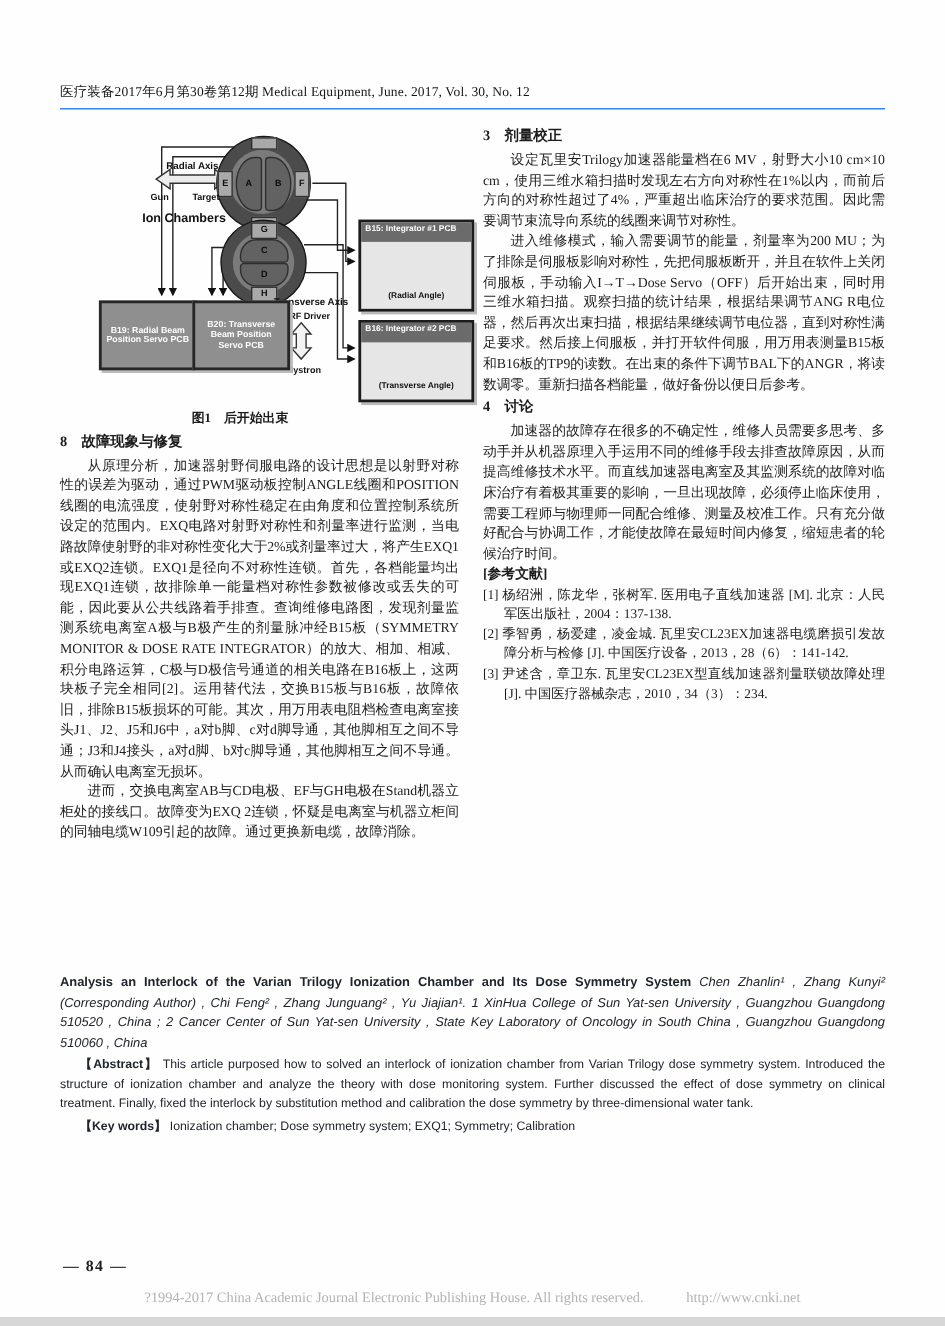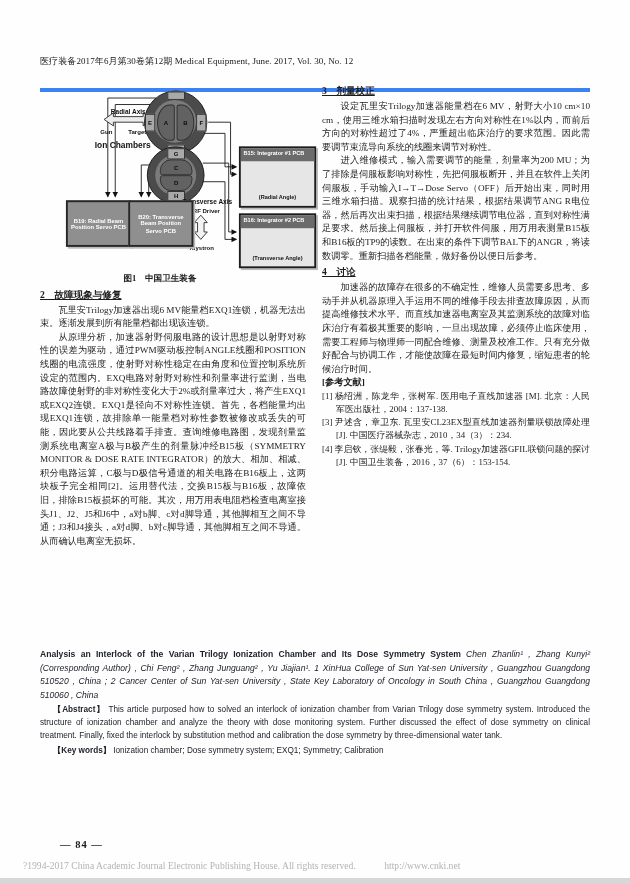--- a/index.html
+++ b/index.html
@@ -1,27 +1,27 @@
 <!DOCTYPE html>
 <html><head>
 <meta charset="utf-8">
 <style>
   html,body{margin:0;padding:0;background:#f4f4f4;}
   .page{position:relative;width:630px;height:884px;background:#fefefe;overflow:hidden;
         font-family:"Liberation Serif","DejaVu Serif",serif;color:#1c1c1c;}
   
   .hdr{position:absolute;left:40px;top:55px;width:550px;font-size:9px;letter-spacing:.1px;
-       border-bottom:4px solid #3b82f6;padding-bottom:20px;color:#171717;}
+       border-bottom:1px solid #3b82f6;padding-bottom:4px;color:#171717;}
   
   .col{position:absolute;top:82px;font-size:9.2px;line-height:13.6px;text-align:justify;}
   .col-left{left:40px;width:266px;}
   .col-right{left:322px;width:268px;}
   .col p{margin:0;text-indent:2em;}
   .col p.cont{text-indent:0;}
-  h3.sec{font-size:9.6px;font-weight:bold;margin:2px 0 2px 0;text-indent:0;line-height:14px;text-decoration:underline;}
+  h3.sec{font-size:9.6px;font-weight:bold;margin:2px 0 2px 0;text-indent:0;line-height:14px;}
   .refhead{font-weight:bold;margin:2px 0 1px 0;}
   .ref{font-size:8.9px;line-height:13.2px;padding-left:14px;text-indent:-14px !important;margin:0;text-align:justify;}
   
   .figure{position:relative;height:184px;margin:3px 0 0 12px;}
   .fig-inner{position:absolute;left:0;top:0;width:285px;height:196px;
              transform:scale(0.93);transform-origin:0 0;
              font-family:"Liberation Sans","DejaVu Sans",sans-serif;}
   .fig-inner svg{position:absolute;left:0;top:0;z-index:0;}
   .fig-inner .fl{position:absolute;z-index:2;color:#111;}
   .lab-radial{left:54px;top:22px;width:56px;text-align:center;font-size:7px;font-weight:bold;}
@@ -68,22 +68,22 @@
   
   .abs-block{position:absolute;left:40px;top:648px;width:550px;
              font-family:"Liberation Sans","DejaVu Sans",sans-serif;color:#20242c;
              font-size:8.6px;line-height:13.6px;text-align:justify;}
   .abs-block p{margin:0;}
   .en-title{font-weight:bold;}
   .en-authors,.en-affil{font-style:italic;}
   .abs-p{font-size:8.2px;line-height:12.8px;text-indent:1.6em;margin-top:2px !important;}
   .abs-label{font-weight:bold;}
   
-  .pageno{position:absolute;left:42px;top:839px;font-size:10.5px;font-weight:bold;letter-spacing:1px;margin-left:18px;}
-  .footer{position:absolute;left:23px;top:860px;width:584px;color:#b3b3b3;font-size:9.6px;}
+  .pageno{position:absolute;left:42px;top:839px;font-size:10.5px;font-weight:bold;letter-spacing:1px;}
+  .footer{position:absolute;left:23px;top:860px;width:584px;color:#b3b3b3;font-size:9.6px;text-align:center;}
   .footer .url{margin-left:26px;}
   .bottom-strip{position:absolute;left:0;top:878px;width:630px;height:6px;background:#d7d7d7;}
 </style>
 </head>
 <body>
 
 <div class="page">
 
   <div class="hdr">医疗装备2017年6月第30卷第12期 Medical Equipment, June. 2017, Vol. 30, No. 12</div>
 
@@ -158,37 +158,37 @@
         <div class="intbox b15">
           <div class="int-title">B15: Integrator #1 PCB</div>
           <div class="int-sub">(Radial Angle)</div>
         </div>
         <div class="intbox b16">
           <div class="int-title">B16: Integrator #2 PCB</div>
           <div class="int-sub">(Transverse Angle)</div>
         </div>
       </div>
     </div>
-    <div class="fig-caption">图1　中国卫生装备</div>
-
-    <h3 class="sec">2　故障现象与修复</h3>
-    <p>瓦里安Trilogy加速器出现6 MV能量档EXQ1连锁，机器无法出束。逐渐发展到所有能量档都出现该连锁。</p>
+    <div class="fig-caption">图1　后开始出束</div>
+
+    <h3 class="sec">8　故障现象与修复</h3>
     <p>从原理分析，加速器射野伺服电路的设计思想是以射野对称性的误差为驱动，通过PWM驱动板控制ANGLE线圈和POSITION线圈的电流强度，使射野对称性稳定在由角度和位置控制系统所设定的范围内。EXQ电路对射野对称性和剂量率进行监测，当电路故障使射野的非对称性变化大于2%或剂量率过大，将产生EXQ1或EXQ2连锁。EXQ1是径向不对称性连锁。首先，各档能量均出现EXQ1连锁，故排除单一能量档对称性参数被修改或丢失的可能，因此要从公共线路着手排查。查询维修电路图，发现剂量监测系统电离室A极与B极产生的剂量脉冲经B15板（SYMMETRY MONITOR &amp; DOSE RATE INTEGRATOR）的放大、相加、相减、积分电路运算，C极与D极信号通道的相关电路在B16板上，这两块板子完全相同[2]。运用替代法，交换B15板与B16板，故障依旧，排除B15板损坏的可能。其次，用万用表电阻档检查电离室接头J1、J2、J5和J6中，a对b脚、c对d脚导通，其他脚相互之间不导通；J3和J4接头，a对d脚、b对c脚导通，其他脚相互之间不导通。从而确认电离室无损坏。</p>
+    <p>进而，交换电离室AB与CD电极、EF与GH电极在Stand机器立柜处的接线口。故障变为EXQ 2连锁，怀疑是电离室与机器立柜间的同轴电缆W109引起的故障。通过更换新电缆，故障消除。</p>
   </div>
 
   <div class="col col-right">
     <h3 class="sec">3　剂量校正</h3>
     <p>设定瓦里安Trilogy加速器能量档在6 MV，射野大小10 cm×10 cm，使用三维水箱扫描时发现左右方向对称性在1%以内，而前后方向的对称性超过了4%，严重超出临床治疗的要求范围。因此需要调节束流导向系统的线圈来调节对称性。</p>
     <p>进入维修模式，输入需要调节的能量，剂量率为200 MU；为了排除是伺服板影响对称性，先把伺服板断开，并且在软件上关闭伺服板，手动输入I→T→Dose Servo（OFF）后开始出束，同时用三维水箱扫描。观察扫描的统计结果，根据结果调节ANG R电位器，然后再次出束扫描，根据结果继续调节电位器，直到对称性满足要求。然后接上伺服板，并打开软件伺服，用万用表测量B15板和B16板的TP9的读数。在出束的条件下调节BAL下的ANGR，将读数调零。重新扫描各档能量，做好备份以便日后参考。</p>
     <h3 class="sec">4　讨论</h3>
     <p>加速器的故障存在很多的不确定性，维修人员需要多思考、多动手并从机器原理入手运用不同的维修手段去排查故障原因，从而提高维修技术水平。而直线加速器电离室及其监测系统的故障对临床治疗有着极其重要的影响，一旦出现故障，必须停止临床使用，需要工程师与物理师一同配合维修、测量及校准工作。只有充分做好配合与协调工作，才能使故障在最短时间内修复，缩短患者的轮候治疗时间。</p>
     <p class="cont refhead">[参考文献]</p>
     <p class="ref">[1] 杨绍洲，陈龙华，张树军. 医用电子直线加速器 [M]. 北京：人民军医出版社，2004：137-138.</p>
+    <p class="ref">[2] 季智勇，杨爱建，凌金城. 瓦里安CL23EX加速器电缆磨损引发故障分析与检修 [J]. 中国医疗设备，2013，28（6）：141-142.</p>
     <p class="ref">[3] 尹述含，章卫东. 瓦里安CL23EX型直线加速器剂量联锁故障处理 [J]. 中国医疗器械杂志，2010，34（3）：234.</p>
-    <p class="ref">[4] 李启钦，张缇毅，张春光，等. Trilogy加速器GFIL联锁问题的探讨 [J]. 中国卫生装备，2016，37（6）：153-154.</p>
   </div>
 
   <div class="abs-block">
     <p>
       <span class="en-title">Analysis an Interlock of the Varian Trilogy Ionization Chamber and Its Dose Symmetry System</span>
       <span class="en-authors">Chen Zhanlin¹ , Zhang Kunyi² (Corresponding Author) , Chi Feng² , Zhang Junguang² , Yu Jiajian¹.</span>
       <span class="en-affil">1 XinHua College of Sun Yat-sen University , Guangzhou Guangdong 510520 , China ; 2 Cancer Center of Sun Yat-sen University , State Key Laboratory of Oncology in South China , Guangzhou Guangdong 510060 , China</span>
     </p>
     <p class="abs-p">
       <span class="abs-label">【Abstract】</span>

